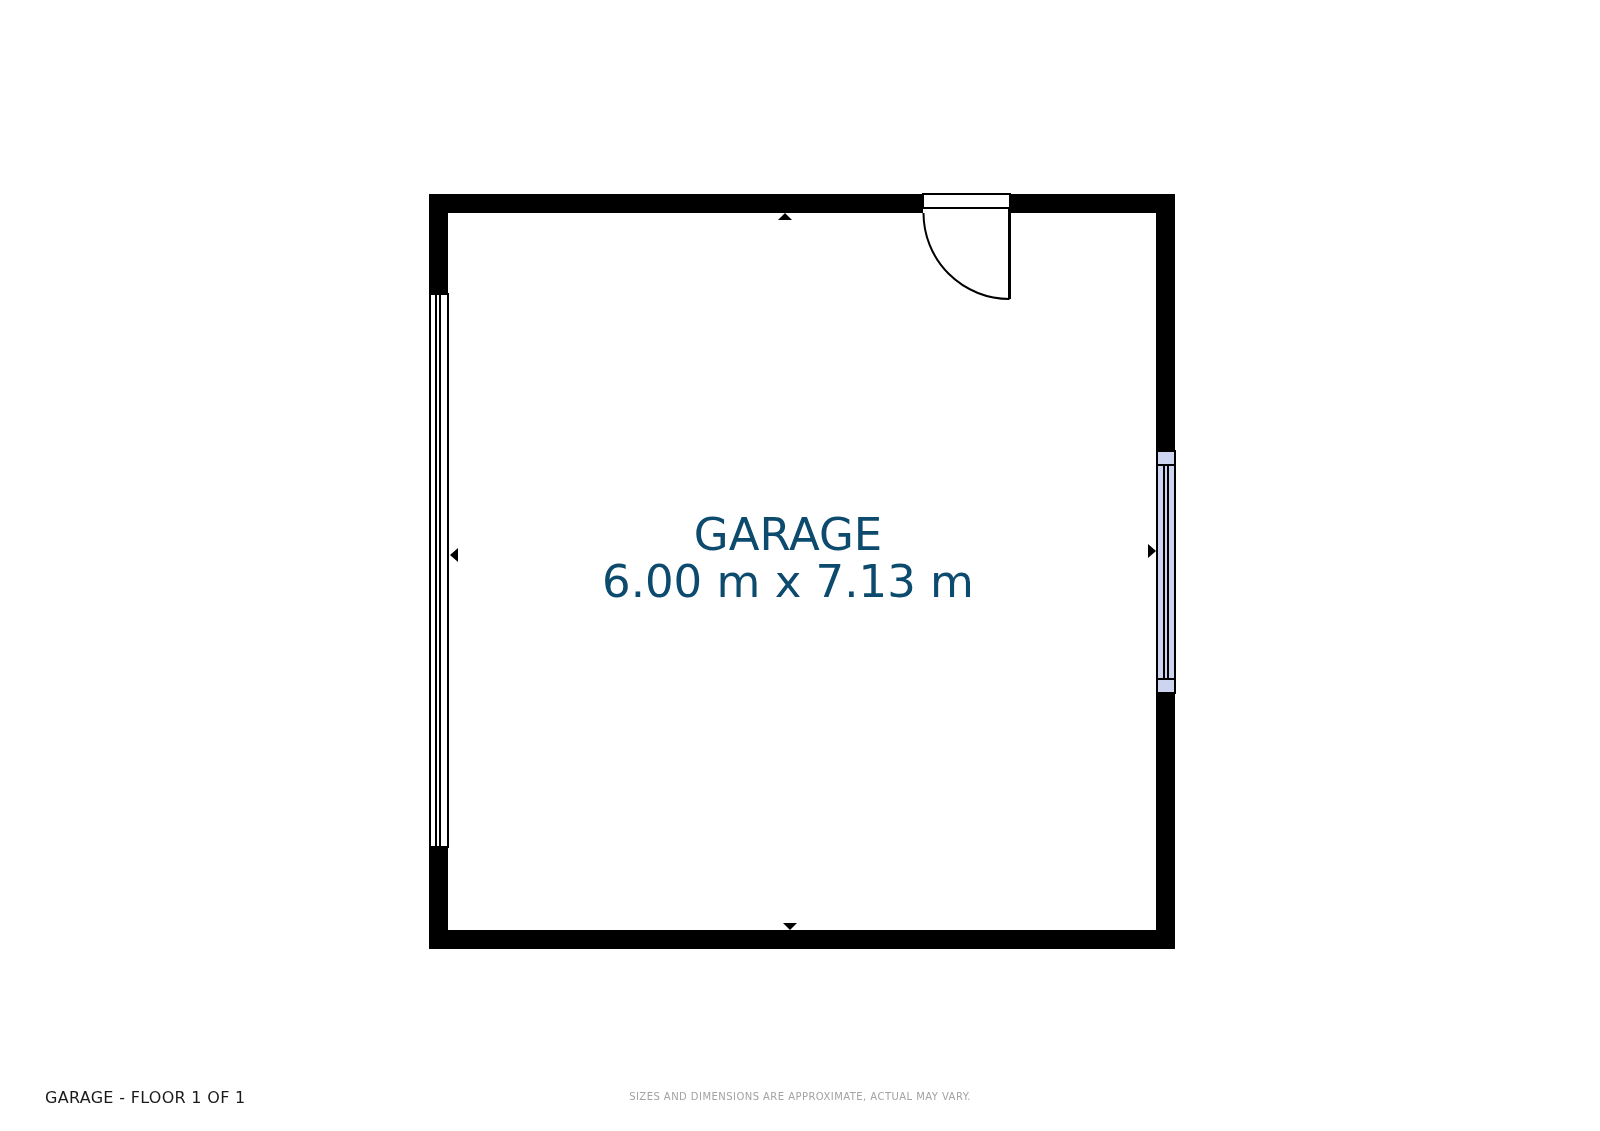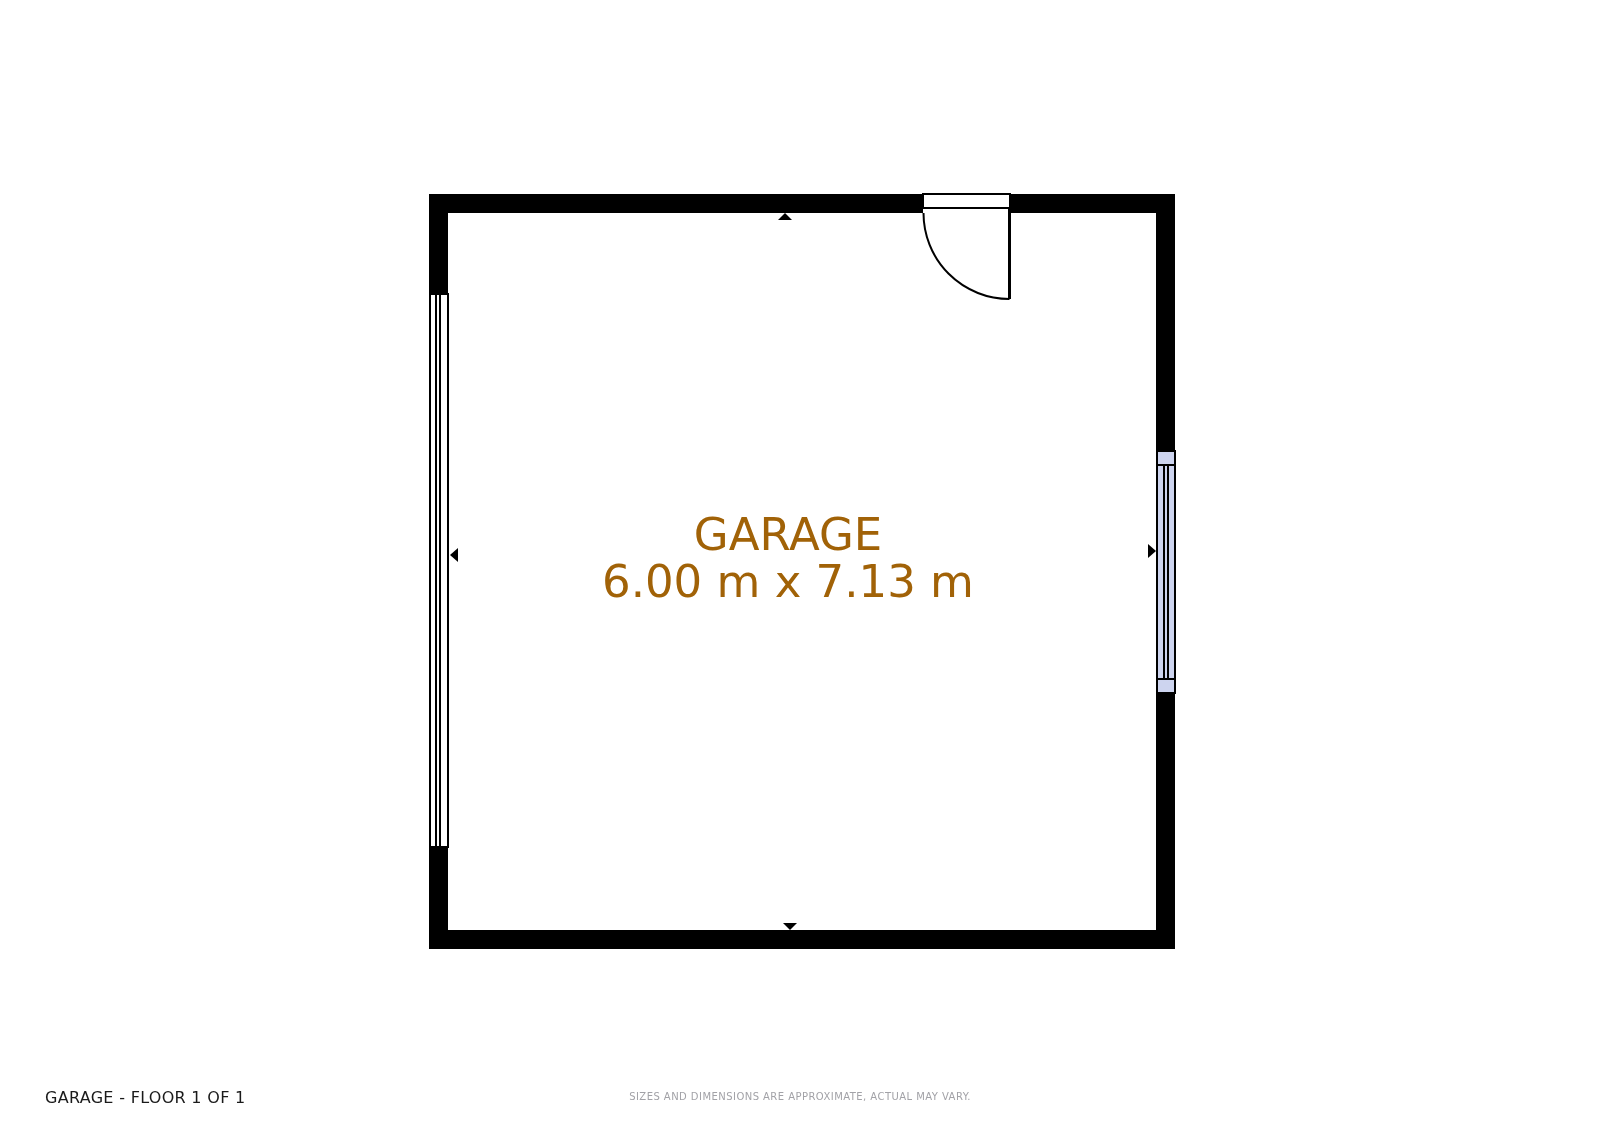--- a/index.html
+++ b/index.html
@@ -91,21 +91,21 @@
     left: 1148px; top: 544px;
     border-top: 7px solid transparent;
     border-bottom: 7px solid transparent;
     border-left: 8px solid #000000;
   }
 
   
   #room-label-block {
     left: 438px; top: 512px; width: 700px;
     text-align: center;
-    color: #a16207;
+    color: #0c4a6e;
   }
   #room-name {
     font-size: 45px;
     line-height: 46px;
     white-space: nowrap;
   }
   #room-dimensions {
     font-size: 45px;
     line-height: 47px;
     white-space: nowrap;

